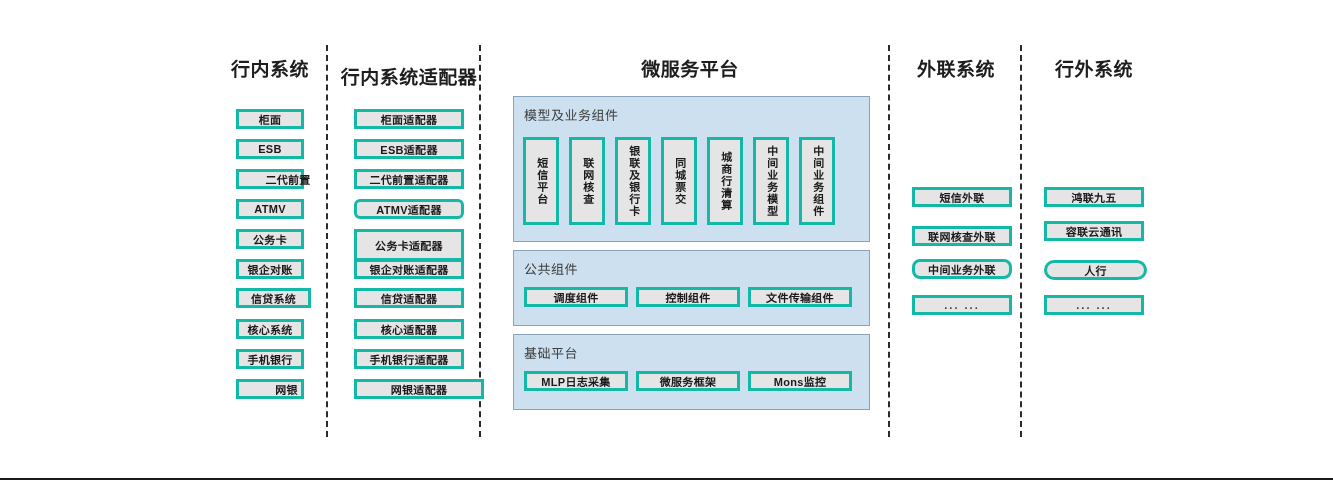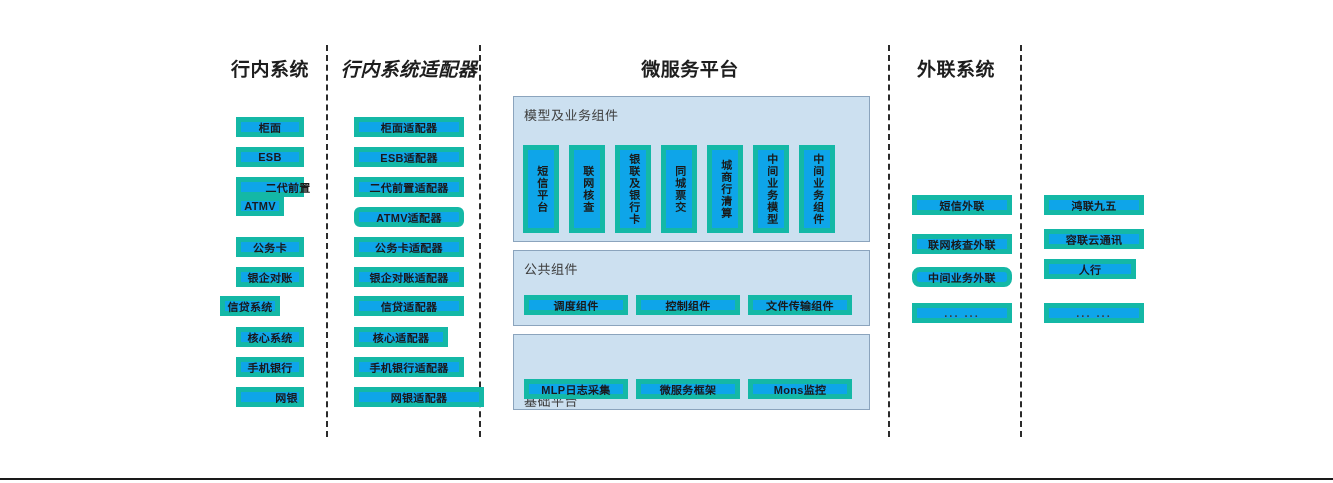--- a/index.html
+++ b/index.html
@@ -35,32 +35,31 @@
   
   .divider {
     position: absolute;
     width: 0;
     border-left: 2px dashed #2b2b2b;
   }
 
   
   .node {
     position: absolute;
-    background: #0ea5e9;
-    border: 5px solid #14b8a6;
+    background: #e5e5e5;
+    border: 3px solid #14b8a6;
     box-sizing: border-box;
     display: flex;
     align-items: center;
     justify-content: center;
     font-size: 11px;
     font-weight: bold;
     color: #1a1a1a;
     white-space: nowrap;
     letter-spacing: 0.3px;
-    margin-top: 8px;
   }
   .node.muted {
     color: #3c3c3c;
     letter-spacing: 2px;
   }
 
   
   .node.vertical {
     writing-mode: vertical-rl;
     text-orientation: upright;
@@ -94,51 +93,52 @@
     border-top: 2px solid #1a1a1a;
   }
 </style>
 </head>
 <body>
 
 <div id="canvas">
 
   <div class="col-title" style="left:200px; top:54px; width:140px;">行内系统</div>
 
-  <div class="col-title" style="left:338px; top:54px; width:142px;font-style:italic;">行内系统适配器</div>
+  <div class="col-title" style="left:338px; top:62px; width:142px;">行内系统适配器</div>
 
   <div class="col-title" style="left:892px; top:54px; width:128px;">外联系统</div>
 
   <div class="col-title" style="left:500px; top:54px; width:380px;">微服务平台</div>
 
+  <div class="col-title" style="left:1026px; top:54px; width:136px;">行外系统</div>
 
   <div class="divider" style="left:326px; top:45px; height:392px;"></div>
   <div class="divider" style="left:479px; top:45px; height:392px;"></div>
   <div class="divider" style="left:888px; top:45px; height:392px;"></div>
   <div class="divider" style="left:1020px; top:45px; height:392px;"></div>
 
   <div class="node" style="left:236px; top:109px;  width:68px; height:20px;">柜面</div>
   <div class="node" style="left:236px; top:139px;  width:68px; height:20px;">ESB</div>
   <div class="node" style="left:236px; top:169px;  width:68px; height:20px;padding-left:36px;">二代前置</div>
-  <div class="node" style="left:236px; top:188px;  width:48px; height:20px;">ATMV</div>
+  <div class="node" style="left:236px; top:199px;  width:68px; height:20px;">ATMV</div>
   <div class="node" style="left:236px; top:229px;  width:68px; height:20px;">公务卡</div>
   <div class="node" style="left:236px; top:259px;  width:68px; height:20px;">银企对账</div>
-  <div class="node" style="left:220px; top:288px;  width:60px; height:20px;">信贷系统</div>
+  <div class="node" style="left:236px; top:288px;  width:75px; height:20px;">信贷系统</div>
   <div class="node" style="left:236px; top:319px;  width:68px; height:20px;">核心系统</div>
   <div class="node" style="left:236px; top:349px;  width:68px; height:20px;">手机银行</div>
   <div class="node" style="left:236px; top:379px;  width:68px; height:20px;padding-left:33px;">网银</div>
 
   <div class="node" style="left:354px; top:109px; width:110px; height:20px;">柜面适配器</div>
   <div class="node" style="left:354px; top:139px; width:110px; height:20px;">ESB适配器</div>
   <div class="node" style="left:354px; top:169px; width:110px; height:20px;">二代前置适配器</div>
   <div class="node" style="left:354px; top:199px; width:110px; height:20px;border-radius:6px;">ATMV适配器</div>
-  <div class="node" style="left:354px; top:229px; width:110px; height:20px;">公务卡适配器</div>
+  <div class="node" style="left:354px; top:229px; width:110px; height:32px;">公务卡适配器</div>
   <div class="node" style="left:354px; top:259px; width:110px; height:20px;">银企对账适配器</div>
   <div class="node" style="left:354px; top:288px; width:110px; height:20px;">信贷适配器</div>
-  <div class="node" style="left:354px; top:319px; width:94px; height:20px;">核心适配器</div>
+  <div class="node" style="left:354px; top:319px; width:110px; height:20px;">核心适配器</div>
   <div class="node" style="left:354px; top:349px; width:110px; height:20px;">手机银行适配器</div>
   <div class="node" style="left:354px; top:379px; width:130px; height:20px;">网银适配器</div>
 
   <div class="panel" style="left:513px; top:96px; width:357px; height:146px;"></div>
   <div class="panel-title" style="left:524px; top:105px;">模型及业务组件</div>
 
   <div class="node vertical" style="left:523px; top:137px; width:36px; height:88px;">短信平台</div>
   <div class="node vertical" style="left:569px; top:137px; width:36px; height:88px;">联网核查</div>
   <div class="node vertical" style="left:615px; top:137px; width:36px; height:88px;">银联及银行卡</div>
   <div class="node vertical" style="left:661px; top:137px; width:36px; height:88px;">同城票交</div>
@@ -147,31 +147,31 @@
   <div class="node vertical" style="left:799px; top:137px; width:36px; height:88px;">中间业务组件</div>
 
   <div class="panel" style="left:513px; top:250px; width:357px; height:76px;"></div>
   <div class="panel-title" style="left:524px; top:259px;">公共组件</div>
 
   <div class="node" style="left:524px; top:287px; width:104px; height:20px;">调度组件</div>
   <div class="node" style="left:636px; top:287px; width:104px; height:20px;">控制组件</div>
   <div class="node" style="left:748px; top:287px; width:104px; height:20px;text-align:center;">文件传输组件</div>
 
   <div class="panel" style="left:513px; top:334px; width:357px; height:76px;"></div>
-  <div class="panel-title" style="left:524px; top:343px;margin-top:48px;">基础平台</div>
+  <div class="panel-title" style="left:524px; top:343px;">基础平台</div>
 
   <div class="node" style="left:524px; top:371px; width:104px; height:20px;">MLP日志采集</div>
   <div class="node" style="left:636px; top:371px; width:104px; height:20px;">微服务框架</div>
   <div class="node" style="left:748px; top:371px; width:104px; height:20px;">Mons监控</div>
 
   <div class="node" style="left:912px; top:187px; width:100px; height:20px;">短信外联</div>
   <div class="node" style="left:912px; top:226px; width:100px; height:20px;">联网核查外联</div>
   <div class="node" style="left:912px; top:259px; width:100px; height:20px;border-radius:8px;">中间业务外联</div>
   <div class="node muted" style="left:912px; top:295px; width:100px; height:20px;">... ...</div>
 
   <div class="node" style="left:1044px; top:187px; width:100px; height:20px;">鸿联九五</div>
   <div class="node" style="left:1044px; top:221px; width:100px; height:20px;text-align:center;">容联云通讯</div>
-  <div class="node" style="left:1044px; top:251px; width:92px; height:20px;">人行</div>
+  <div class="node" style="left:1044px; top:260px; width:103px; height:20px;border-radius:10px;">人行</div>
   <div class="node muted" style="left:1044px; top:295px; width:100px; height:20px;">... ...</div>
 
   <div class="bottom-rule" style="top:478px;"></div>
 
 </div>
 
 </body></html>

